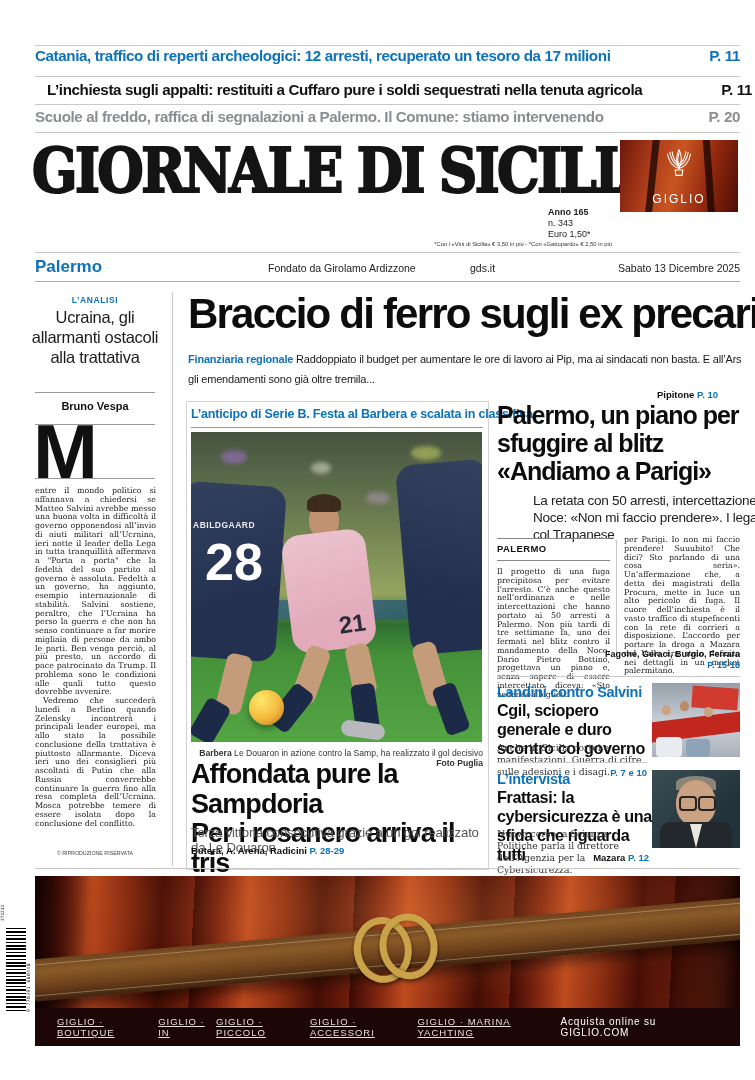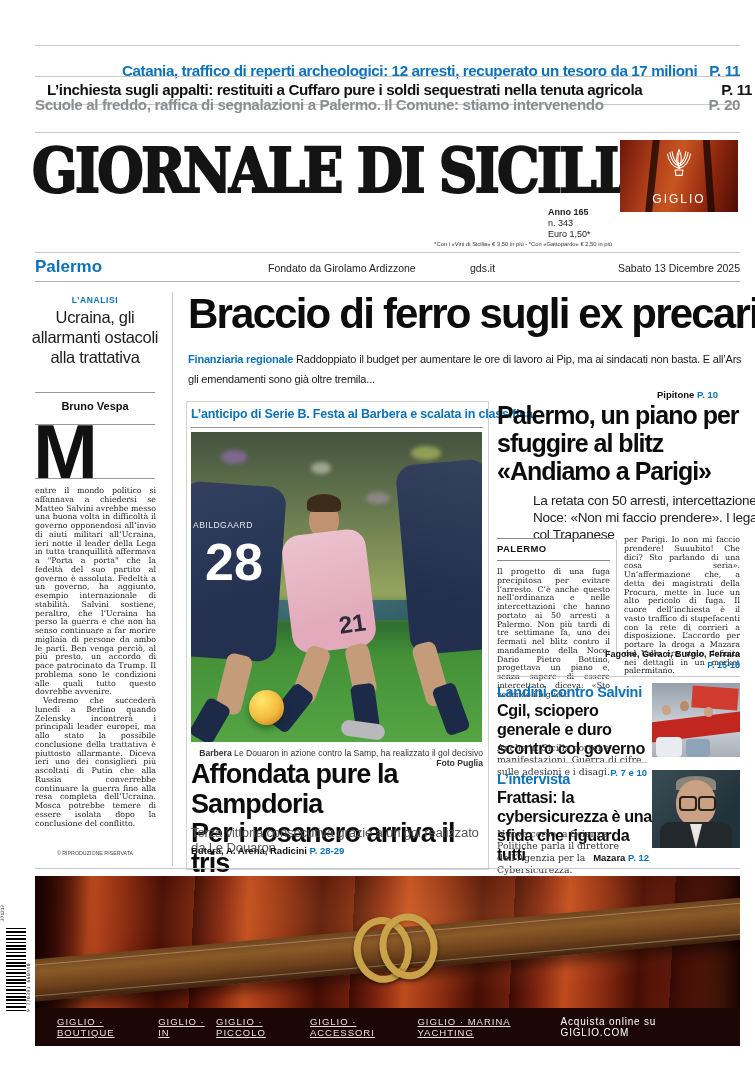--- a/index.html
+++ b/index.html
@@ -65,21 +65,21 @@
   .m-sf{position:absolute;left:191px;top:825px;width:292px;font-size:13.2px;color:#555;letter-spacing:-0.2px;}
   .m-by{position:absolute;left:191px;top:845px;width:288px;font-size:9.5px;font-weight:bold;}
 
   
   .photo-match{position:absolute;left:191px;top:432px;width:291px;height:310px;overflow:hidden;
      background:linear-gradient(180deg,#45523f 0%,#5d6e4b 18%,#7d8e57 38%,#94a45f 52%,#2f6e31 62%,#449138 72%,#54a544 100%);}
   .pm-board{position:absolute;left:0;top:168px;width:100%;height:20px;background:linear-gradient(90deg,#274f63,#3a6b7f 40%,#274f63);opacity:.85;}
   .pm-speck{position:absolute;border-radius:50%;filter:blur(2px);}
   .player-t{position:absolute;border-radius:18px;}
   .num{position:absolute;color:#fff;font-weight:900;}
-  .pm-name{position:absolute;color:#e8e8ee;font-size:8.5px;font-weight:normal;letter-spacing:.5px;}
+  .pm-name{position:absolute;color:#e8e8ee;font-size:8.5px;font-weight:bold;letter-spacing:.5px;}
   .leg{position:absolute;background:#c59c79;border-radius:8px;}
   .sock{position:absolute;background:#1d2a47;border-radius:6px;}
   .pm-ball{position:absolute;left:58px;top:258px;width:35px;height:35px;border-radius:50%;
      background:radial-gradient(circle at 35% 30%,#ffe96a,#f2b93e 55%,#c47a1e 95%);box-shadow:0 4px 6px rgba(0,40,0,.4);}
 
   
   .r-hl{position:absolute;left:497px;top:401px;width:250px;font-size:25px;line-height:28px;
      font-weight:900;letter-spacing:-1px;color:#0c0c0c;}
   .r-sf{position:absolute;left:497px;top:492px;width:250px;font-size:13.6px;line-height:17px;
      color:#222;letter-spacing:-0.3px;margin-left:36px;}
@@ -128,31 +128,31 @@
 
   .face{position:absolute;border-radius:50% 50% 46% 46%;}
   .banner{position:absolute;background:#c1271f;}
 </style>
 </head>
 <body>
 
 <div class="page">
 
   <div class="hr" style="left:35px;top:45px;width:705px;"></div>
-  <div class="strip-row c-blue" style="top:62px;justify-content:flex-end;">
+  <div class="strip-row c-blue" style="top:47px;">
     <span>Catania, traffico di reperti archeologici: 12 arresti, recuperato un tesoro da 17 milioni</span>
     <span class="pg">P. 11</span>
   </div>
   <div class="hr" style="left:35px;top:76px;width:705px;"></div>
   <div class="strip-row c-black" style="top:81px;margin-left:12px;">
     <span>L’inchiesta sugli appalti: restituiti a Cuffaro pure i soldi sequestrati nella tenuta agricola</span>
     <span class="pg">P. 11</span>
   </div>
   <div class="hr" style="left:35px;top:104px;width:705px;"></div>
-  <div class="strip-row c-gray" style="top:96px;">
+  <div class="strip-row c-gray" style="top:108px;">
     <span>Scuole al freddo, raffica di segnalazioni a Palermo. Il Comune: stiamo intervenendo</span>
     <span class="pg">P. 20</span>
   </div>
   <div class="hr" style="left:35px;top:132px;width:705px;"></div>
 
   <div class="masthead">GIORNALE DI SICILIA</div>
 
   <div class="giglio-box">
     <div class="stripe" style="left:28px;transform:rotate(6deg);"></div>
     <div class="stripe" style="left:86px;transform:rotate(-4deg);"></div>

